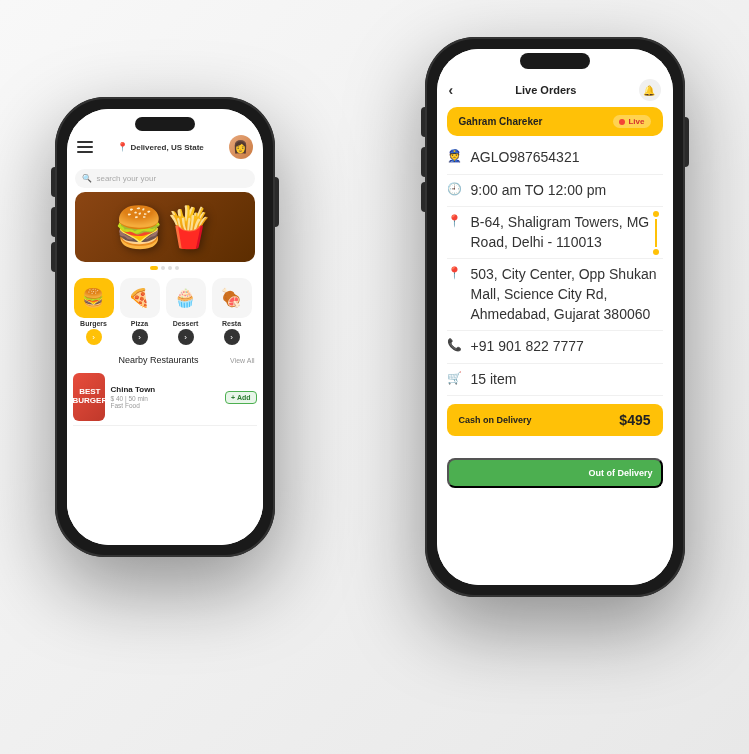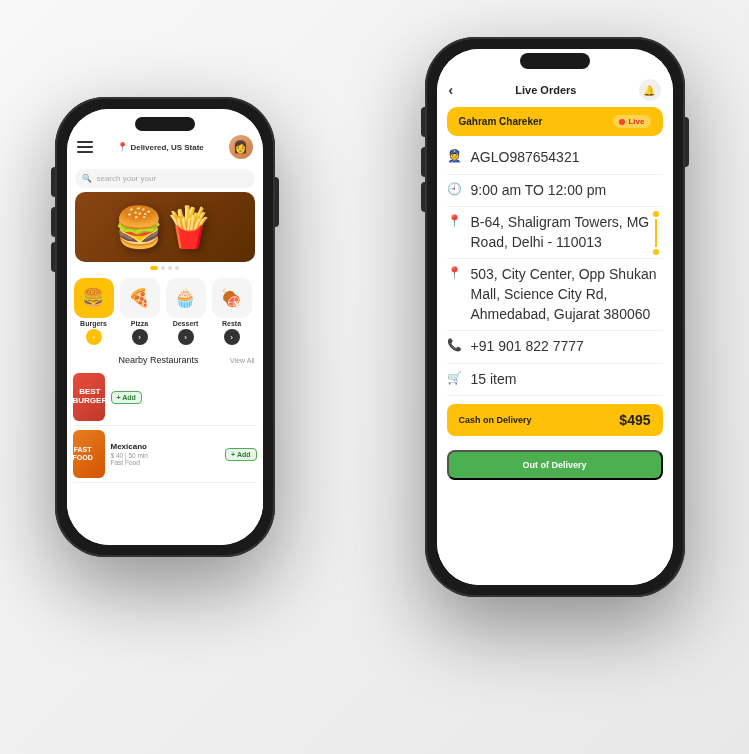--- a/index.html
+++ b/index.html
@@ -412,21 +412,21 @@
       font-size: 14px;
       color: #333;
       line-height: 1.4;
     }
 
     .delivery-row {
       position: relative;
     }
 
     .payment-bar {
-      margin: 8px 10px 14px;
+      margin: 8px 10px 22px;
       background: #FFC107;
       border-radius: 8px;
       padding: 8px 12px;
       display: flex;
       justify-content: space-between;
       align-items: center;
     }
     .payment-label {
       font-size: 9px;
       font-weight: 700;
@@ -440,21 +440,21 @@
 
     .action-buttons {
       padding: 0 10px;
       display: flex;
       flex-direction: column;
       gap: 6px;
     }
     .btn-action {
       border-radius: 8px;
       padding: 8px;
-      text-align: center;
+      text-align: right;
       font-size: 9px;
       font-weight: 700;
       color: white;
     }
     .btn-green {
       background: #4caf50;
     }
     .btn-red {
       background: #f44336;
     }
@@ -529,28 +529,22 @@
         <div class="nearby-header">
           <span class="nearby-title">Nearby Restaurants</span>
           <span class="view-all">View All</span>
         </div>
 
         <div class="restaurant-list">
           <div class="restaurant-item">
             <div class="rest-logo" style="background:linear-gradient(135deg,#e74c3c,#c0392b);">
               <span style="font-size:8px;color:white;font-weight:bold;text-align:center;line-height:1.1;">BEST<br>BURGER</span>
             </div>
-            <button class="add-btn">+ Add</button>
-          </div>
-          <div class="restaurant-item">
-            <div class="rest-logo" style="background:linear-gradient(135deg,#e67e22,#d35400);">
-              <span style="font-size:7px;color:white;font-weight:bold;text-align:center;line-height:1.1;">FAST<br>FOOD</span>
-            </div>
             <div class="rest-info">
-              <div class="rest-name">Mexicano</div>
+              <div class="rest-name">China Town</div>
               <div class="rest-meta">$ 40 | 50 min<br>Fast Food</div>
             </div>
             <button class="add-btn">+ Add</button>
           </div>
         </div>
 
       </div>
     </div>
   </div>
 

